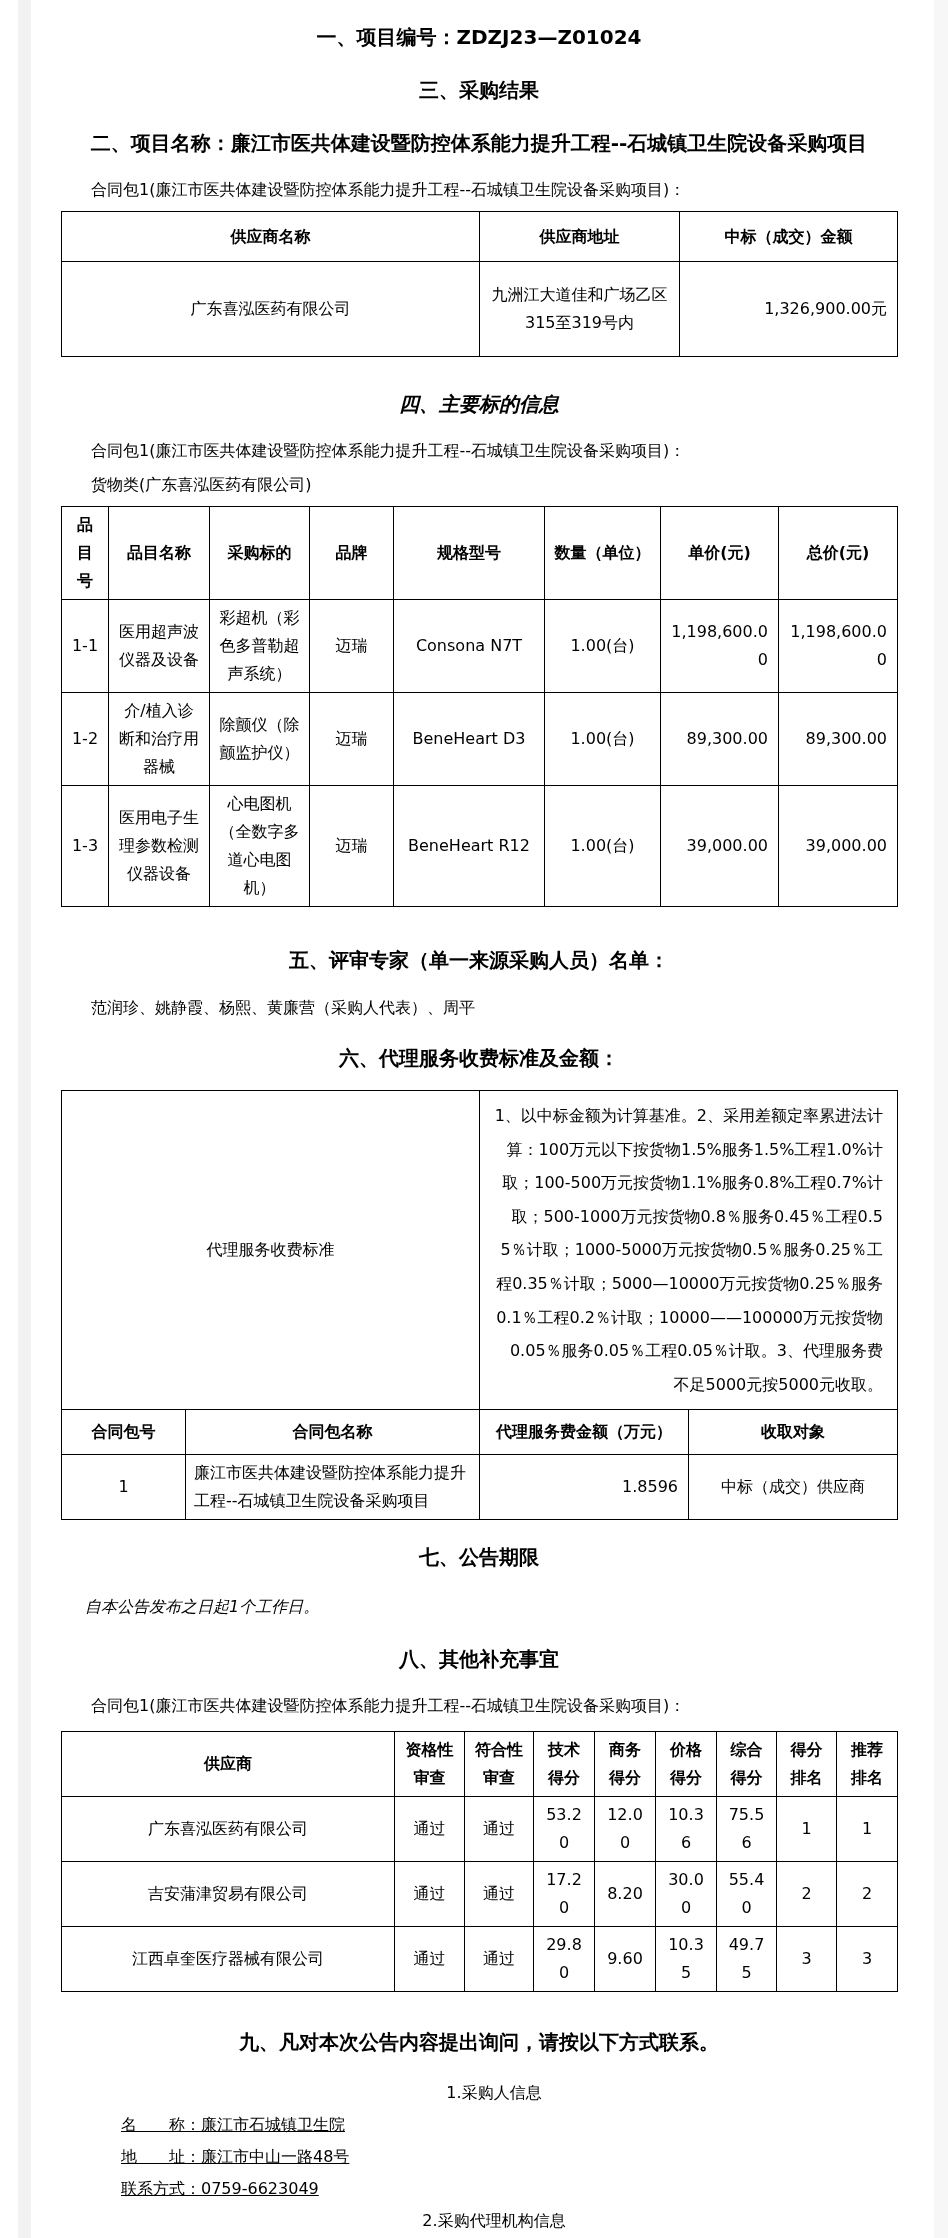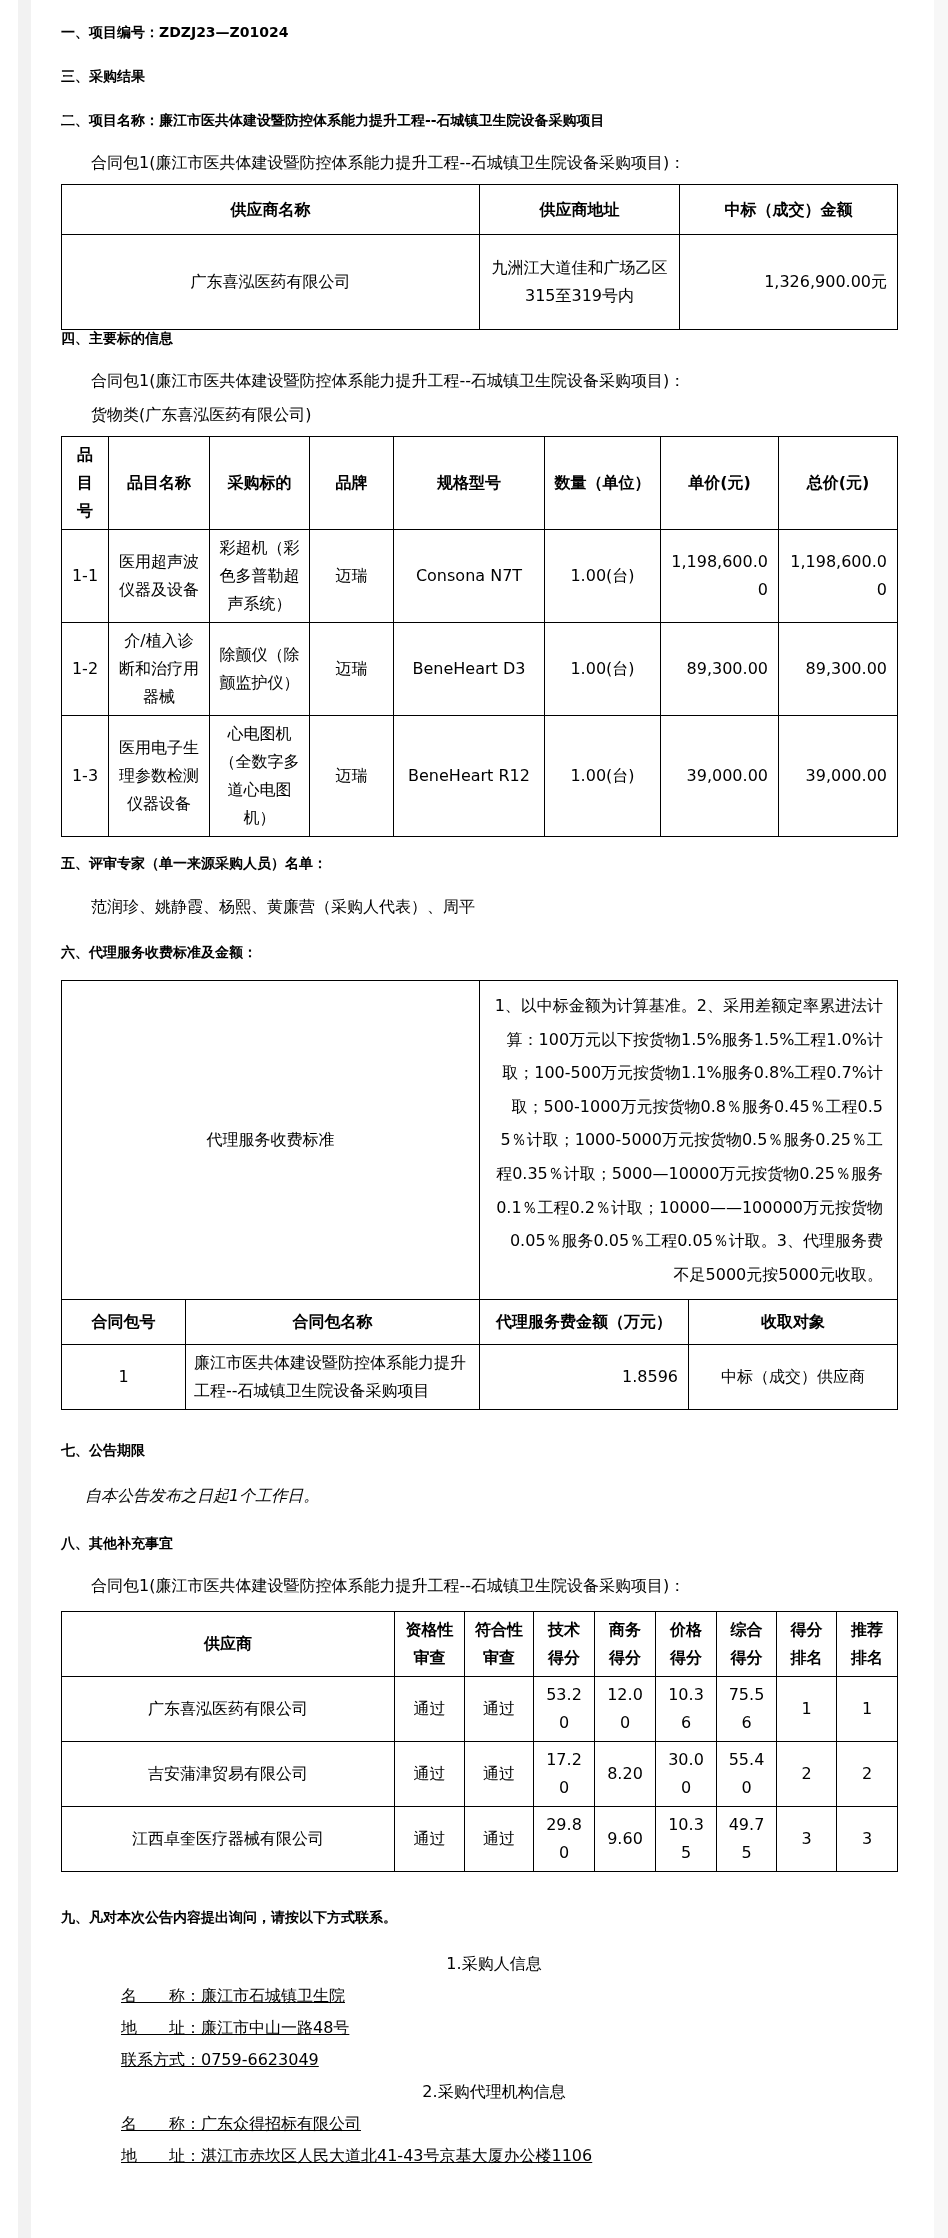--- a/index.html
+++ b/index.html
@@ -6,22 +6,22 @@
   body {
     width:948px; height:2238px; overflow:hidden;
     background:#ffffff; color:#000000;
     font-family:"DejaVu Sans","Liberation Sans",sans-serif;
     font-size:16px;
     position:relative;
   }
   .left-strip { position:absolute; left:18px; top:0; width:13px; height:2238px; background:#f2f2f2; }
   .right-strip { position:absolute; right:0; top:0; width:14px; height:2238px; background:#f7f7f7; }
   .page { position:relative; margin-left:61px; width:836px; padding-top:24px; }
-  .sec-title { font-weight:bold; font-size:14px; margin:0; }
-  .mt26 { margin-top:26px; } .mt34 { margin-top:18px; }
+  .sec-title { font-weight:bold; font-size:20px; margin:0;text-align:center; }
+  .mt26 { margin-top:26px; } .mt34 { margin-top:40px; }
   .intro { margin:23px 0 0 30px; }
   .sub { margin:13px 0 0 30px; }
   table { border-collapse:collapse; width:836px; table-layout:fixed; margin-top:10px; }
   th,td { border:1px solid #000; padding:4px 8px; text-align:center; vertical-align:middle; line-height:1.75; word-break:break-all; }
   th { font-weight:bold; }
   td.num { text-align:right; padding-right:10px; }
   td.left { text-align:left; }
   .t1-head { height:50px; } .t1-row { height:95px; }
   .t2-head { height:80px; } .t2-r1 { height:83px; } .t2-r2 { height:82px; } .t2-r3 { height:108px; }
   .t3-fee { height:300px; } .t3-head { height:45px; } .t3-row { height:60px; }
@@ -60,21 +60,21 @@
       <th>中标（成交）金额</th>
     </tr>
     <tr class="t1-row">
       <td>广东喜泓医药有限公司</td>
       <td>九洲江大道佳和广场乙区315至319号内</td>
       <td class="num">1,326,900.00元</td>
     </tr>
   </tbody>
     </table>
 
-  <p class="sec-title" style="">四、主要标的信息</p>
+  <p class="sec-title" style="margin-top:34px;font-style:italic;">四、主要标的信息</p>
   <p class="intro">合同包1(廉江市医共体建设暨防控体系能力提升工程--石城镇卫生院设备采购项目)：</p>
   <p class="sub">货物类(广东喜泓医药有限公司)</p>
 
   <table>
     <colgroup>
       <col style="width:47px">
         <col style="width:101px">
         <col style="width:100px">
         <col style="width:84px">
       <col style="width:151px">
@@ -151,21 +151,21 @@
     </tr>
     <tr class="t3-row">
       <td>1</td>
       <td class="left">廉江市医共体建设暨防控体系能力提升工程--石城镇卫生院设备采购项目</td>
       <td class="num">1.8596</td>
       <td>中标（成交）供应商</td>
     </tr>
   </tbody>
     </table>
 
-  <p class="sec-title" style="margin-top:32px;">七、公告期限</p>
+  <p class="sec-title" style="margin-top:24px;">七、公告期限</p>
   <p class="para">自本公告发布之日起1个工作日。</p>
 
   <p class="sec-title" style="margin-top:28px;">八、其他补充事宜</p>
   <p class="intro">合同包1(廉江市医共体建设暨防控体系能力提升工程--石城镇卫生院设备采购项目)：</p>
 
   <table style="margin-top:14px;">
     <colgroup>
       <col style="width:333px">
         <col style="width:70px">
         <col style="width:69px">

